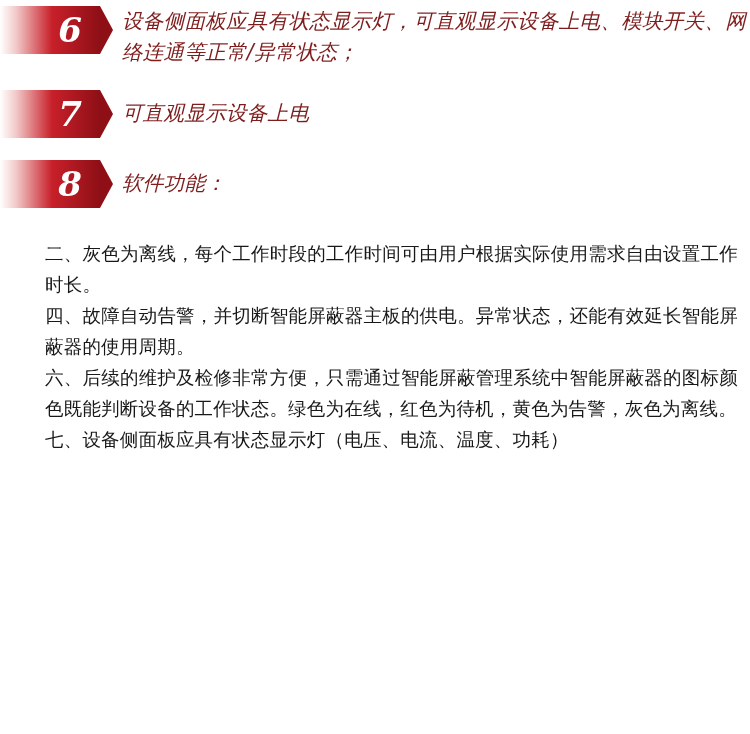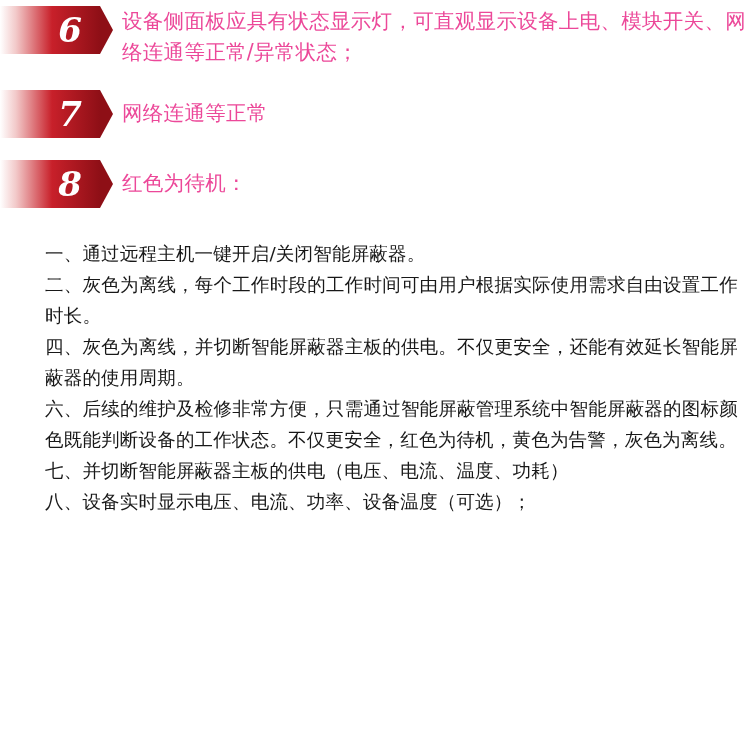--- a/index.html
+++ b/index.html
@@ -57,22 +57,23 @@
     font-weight: bold;
     font-size: 34px;
     color: #ffffff;
     line-height: 1;
   }
   .num-text {
     flex: 1 1 auto;
     padding-left: 22px;
     font-size: 20.5px;
     line-height: 31px;
-    color: #ec4899;
+    color: #7f1d1d;
     letter-spacing: 0.3px;
+    font-style: italic;
   }
   .num-text.single {
     padding-top: 8px;
   }
 
   
   .para-list {
     margin: 0;
     padding: 0 12px 0 45px;
   }
@@ -101,36 +102,34 @@
     </div>
     <div class="num-text">设备侧面板应具有状态显示灯，可直观显示设备上电、模块开关、网络连通等正常/异常状态；</div>
   </div>
 
   <div class="spacer-md"></div>
 
   <div class="num-block">
     <div class="num-badge">
       <span>7</span>
     </div>
-    <div class="num-text single">网络连通等正常</div>
+    <div class="num-text single">可直观显示设备上电</div>
   </div>
 
   <div class="spacer-md"></div>
 
   <div class="num-block">
     <div class="num-badge">
       <span>8</span>
     </div>
-    <div class="num-text single">红色为待机：</div>
+    <div class="num-text single">软件功能：</div>
   </div>
 
   <div class="spacer-lg"></div>
 
   <div class="para-list">
-    <p class="para">一、通过远程主机一键开启/关闭智能屏蔽器。</p>
     <p class="para">二、灰色为离线，每个工作时段的工作时间可由用户根据实际使用需求自由设置工作时长。</p>
-    <p class="para">四、灰色为离线，并切断智能屏蔽器主板的供电。不仅更安全，还能有效延长智能屏蔽器的使用周期。</p>
-    <p class="para">六、后续的维护及检修非常方便，只需通过智能屏蔽管理系统中智能屏蔽器的图标颜色既能判断设备的工作状态。不仅更安全，红色为待机，黄色为告警，灰色为离线。</p>
-    <p class="para">七、并切断智能屏蔽器主板的供电（电压、电流、温度、功耗）</p>
-    <p class="para">八、设备实时显示电压、电流、功率、设备温度（可选）；</p>
+    <p class="para">四、故障自动告警，并切断智能屏蔽器主板的供电。异常状态，还能有效延长智能屏蔽器的使用周期。</p>
+    <p class="para">六、后续的维护及检修非常方便，只需通过智能屏蔽管理系统中智能屏蔽器的图标颜色既能判断设备的工作状态。绿色为在线，红色为待机，黄色为告警，灰色为离线。</p>
+    <p class="para">七、设备侧面板应具有状态显示灯（电压、电流、温度、功耗）</p>
   </div>
 
 </div>
 
 </body></html>

